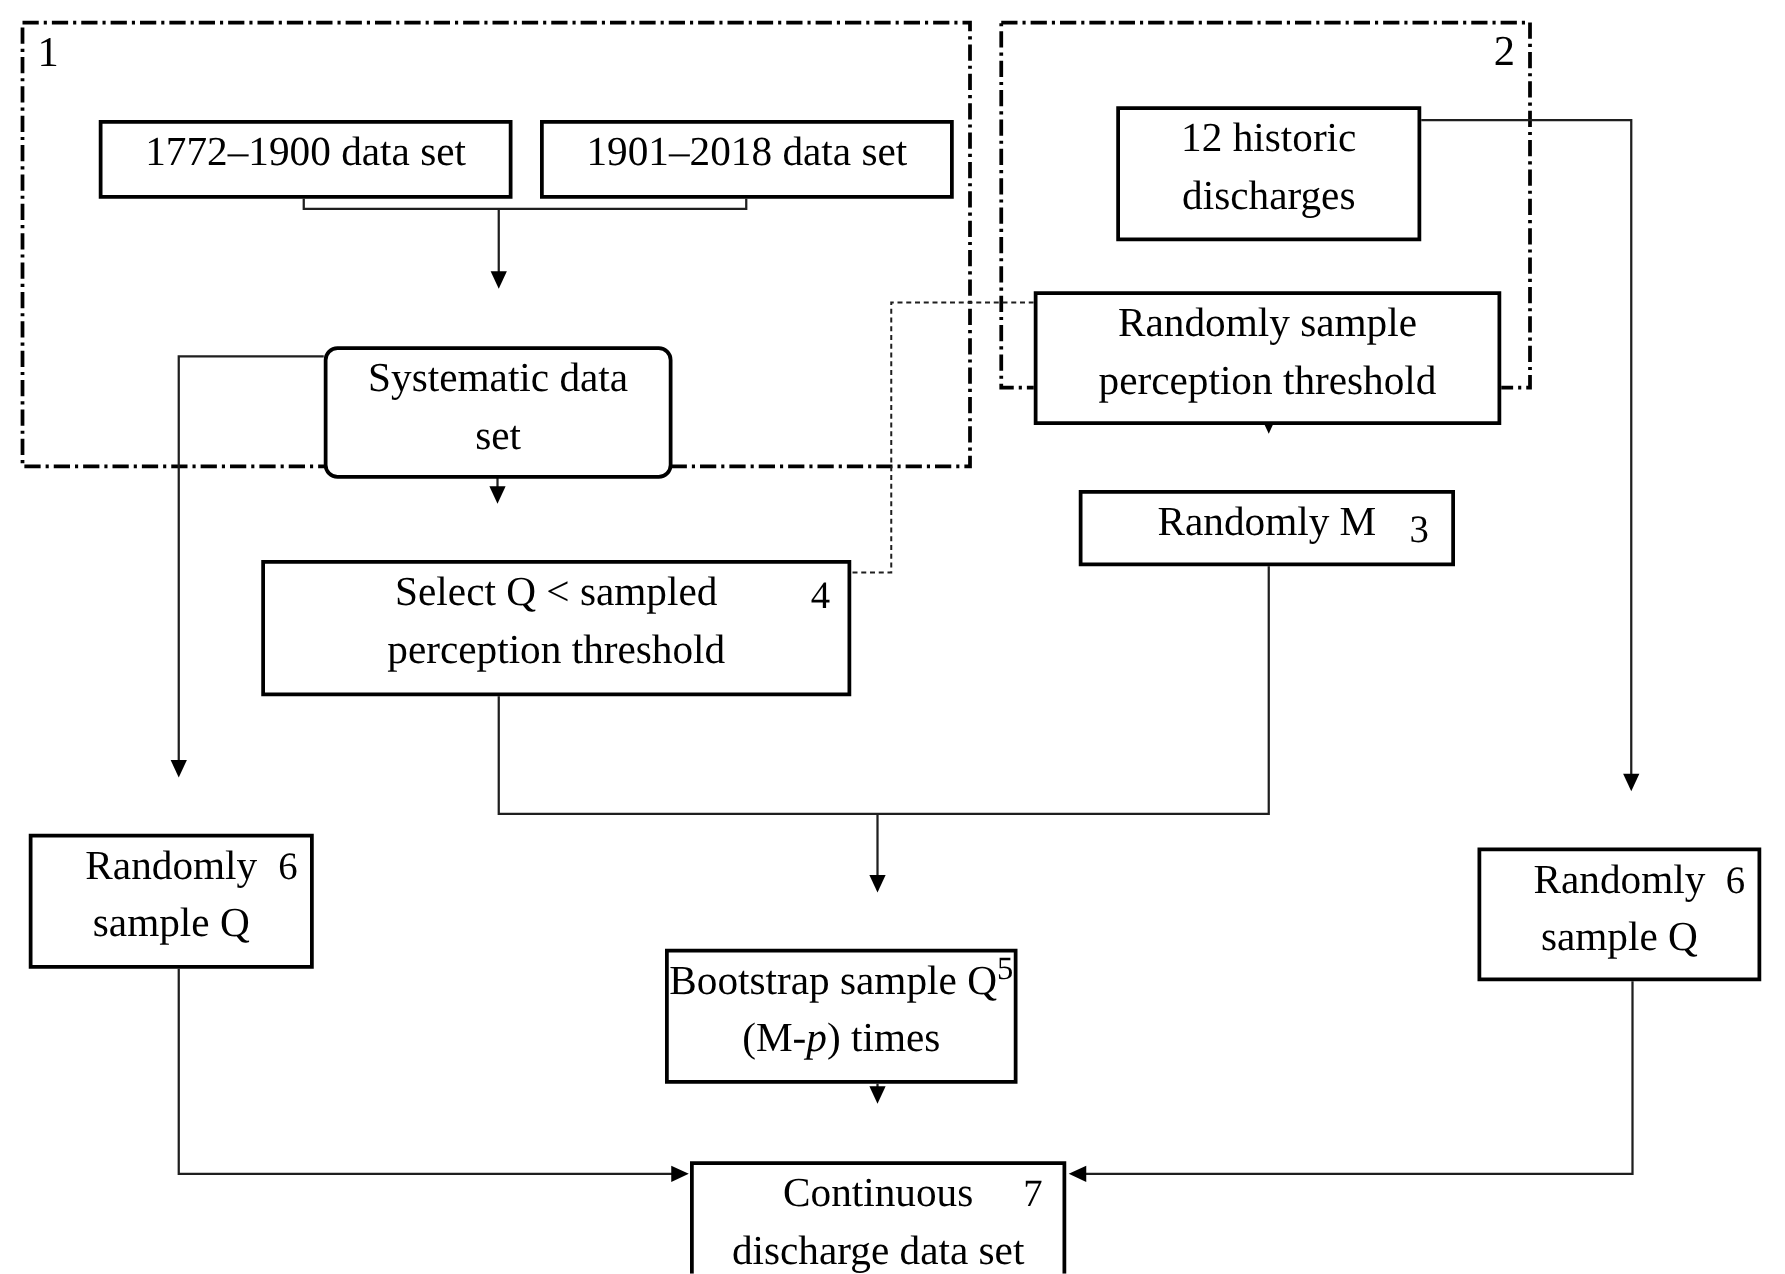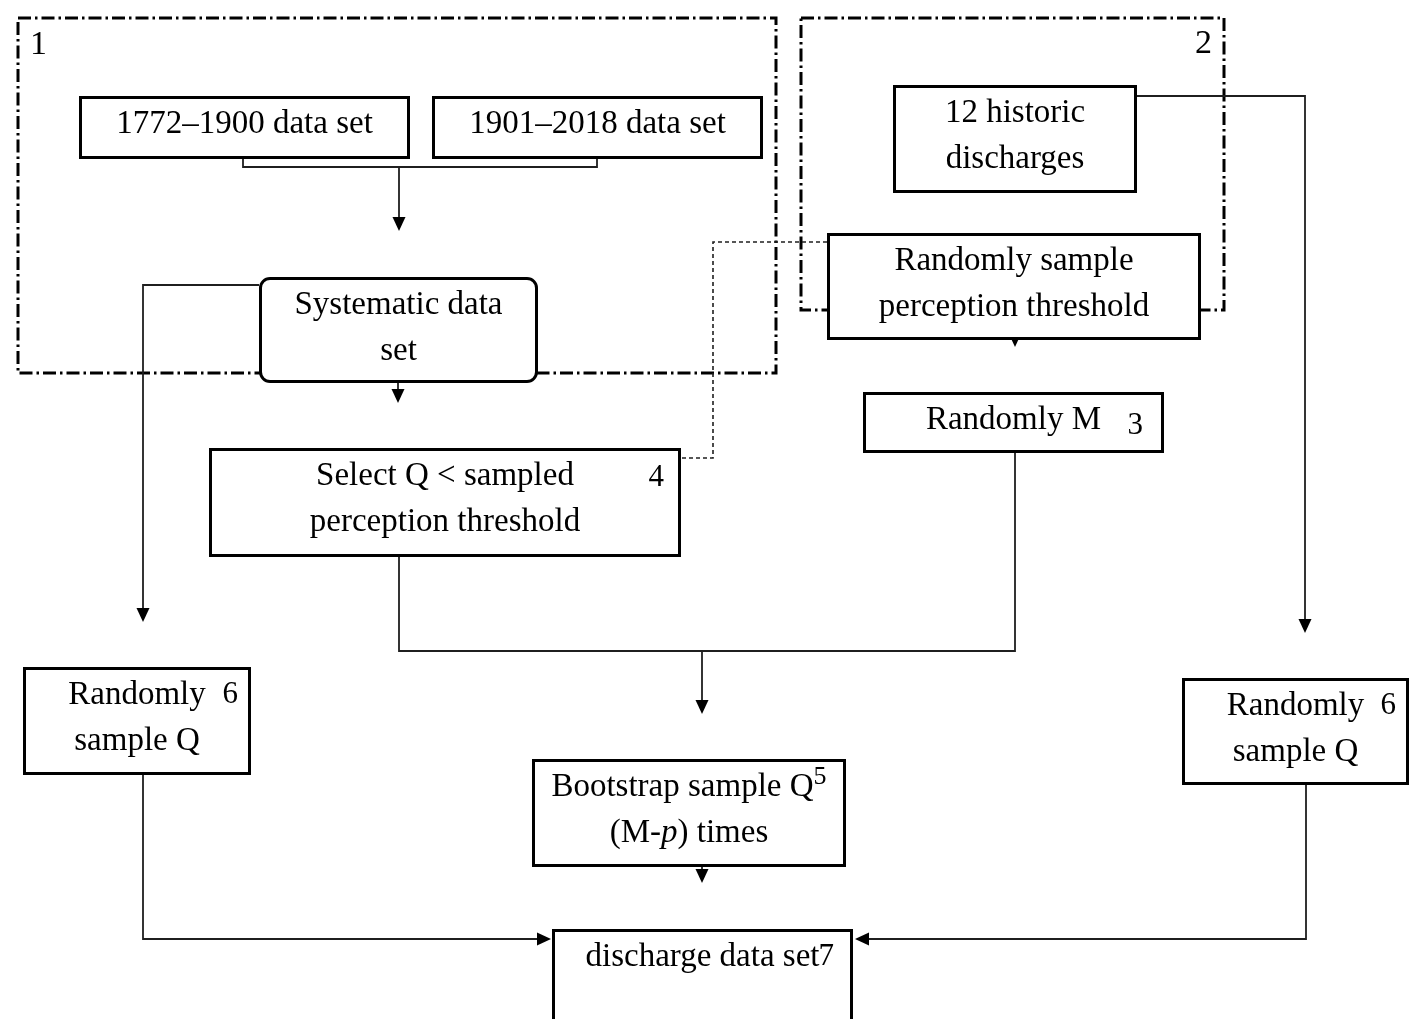--- a/index.html
+++ b/index.html
@@ -146,35 +146,36 @@
     <span class="ln">Randomly M</span>
     <span class="stepnum" style="right:18px; top:50%; transform:translateY(-50%);">3</span>
   </div>
 
   <div class="box" style="left:209px; top:404px; width:472px; height:109px;">
     <span class="ln">Select Q &lt; sampled</span>
     <span class="ln">perception threshold</span>
     <span class="stepnum" style="right:14px; top:9px;">4</span>
   </div>
 
-  <div class="box" style="left:532px; top:715px; width:314px; height:108px;">
+  <div class="box" style="left:532px; top:715px; width:282px; height:108px;">
     <span class="ln"><span>Bootstrap sample Q</span><sup class="s5">5</sup></span>
     <span class="ln"><span>(M-</span><span class="it">p</span><span>) times</span></span>
   </div>
 
   <div class="box" style="left:23px; top:623px; width:228px; height:108px;">
     <span class="ln">Randomly</span>
     <span class="ln">sample Q</span>
     <span class="stepnum" style="right:10px; top:7px;">6</span>
   </div>
 
   <div class="box" style="left:1182px; top:634px; width:227px; height:107px;">
     <span class="ln">Randomly</span>
     <span class="ln">sample Q</span>
     <span class="stepnum" style="right:10px; top:7px;">6</span>
   </div>
 
   <div class="box" style="left:552px; top:885px; width:301px; height:107px;">
+    <span class="ln">Continuous</span>
     <span class="ln">discharge data set</span>
     <span class="stepnum" style="right:16px; top:7px;">7</span>
   </div>
 
 </div>
 
 </body></html>

